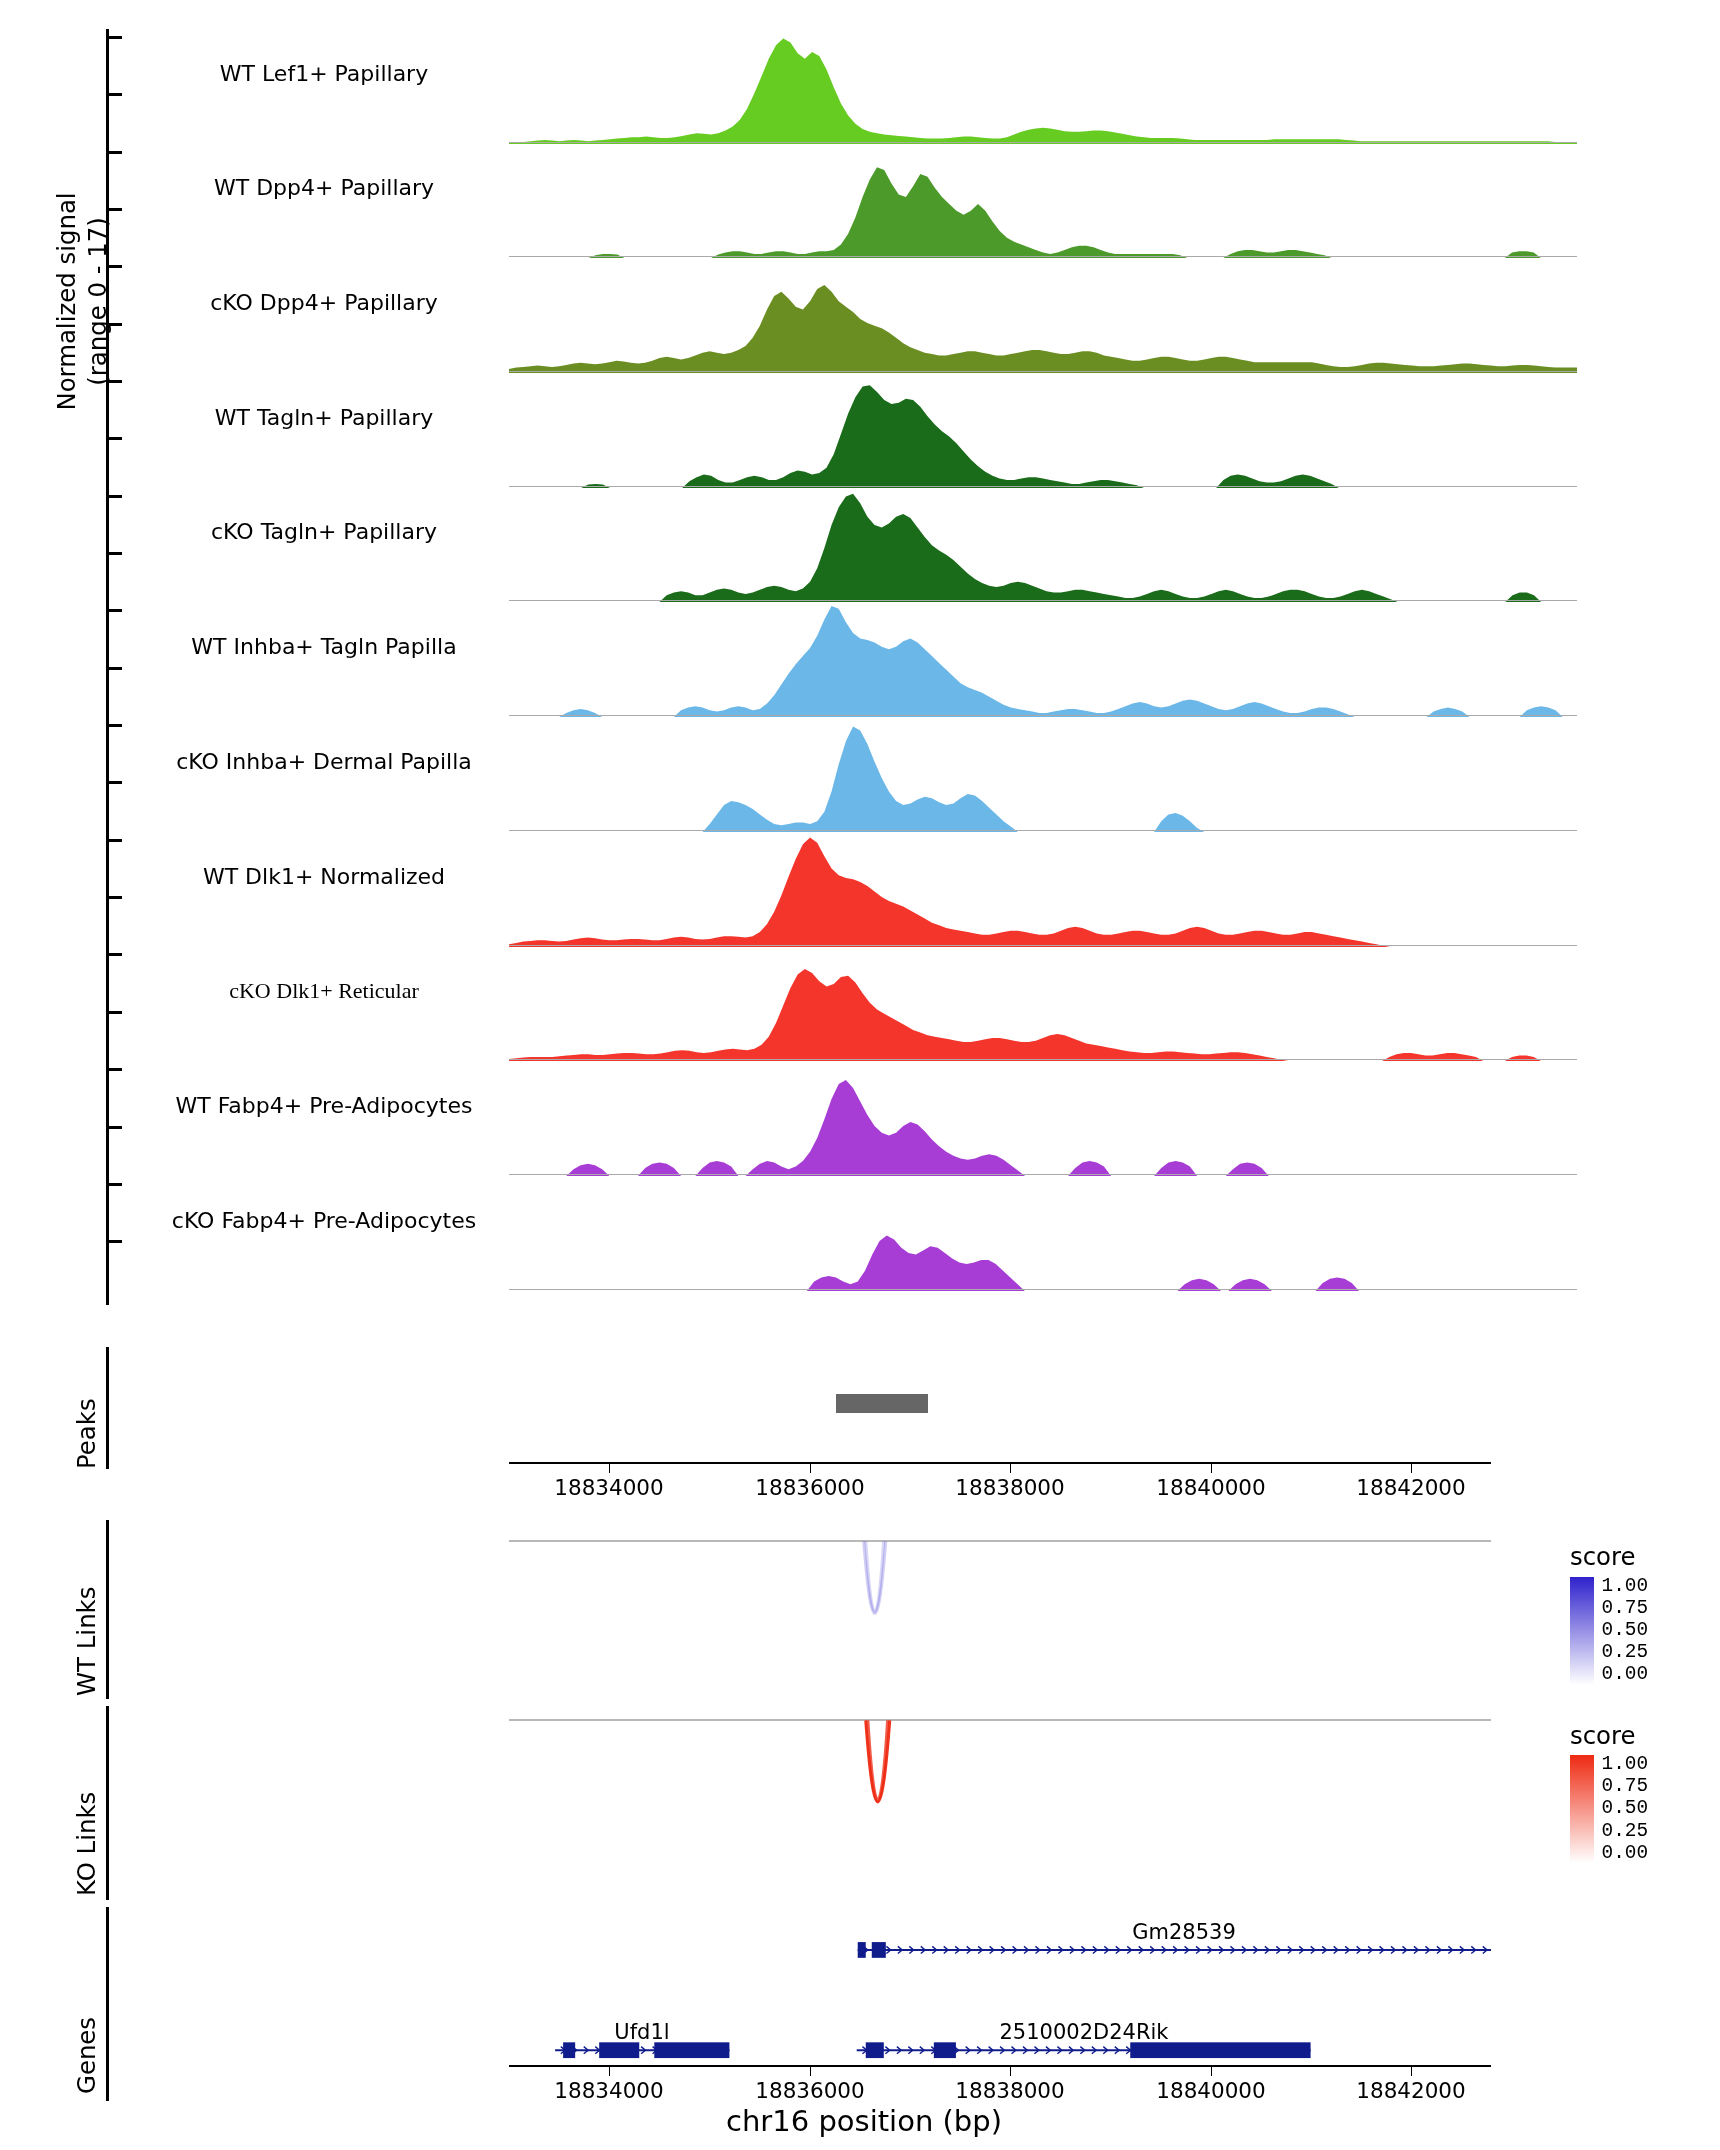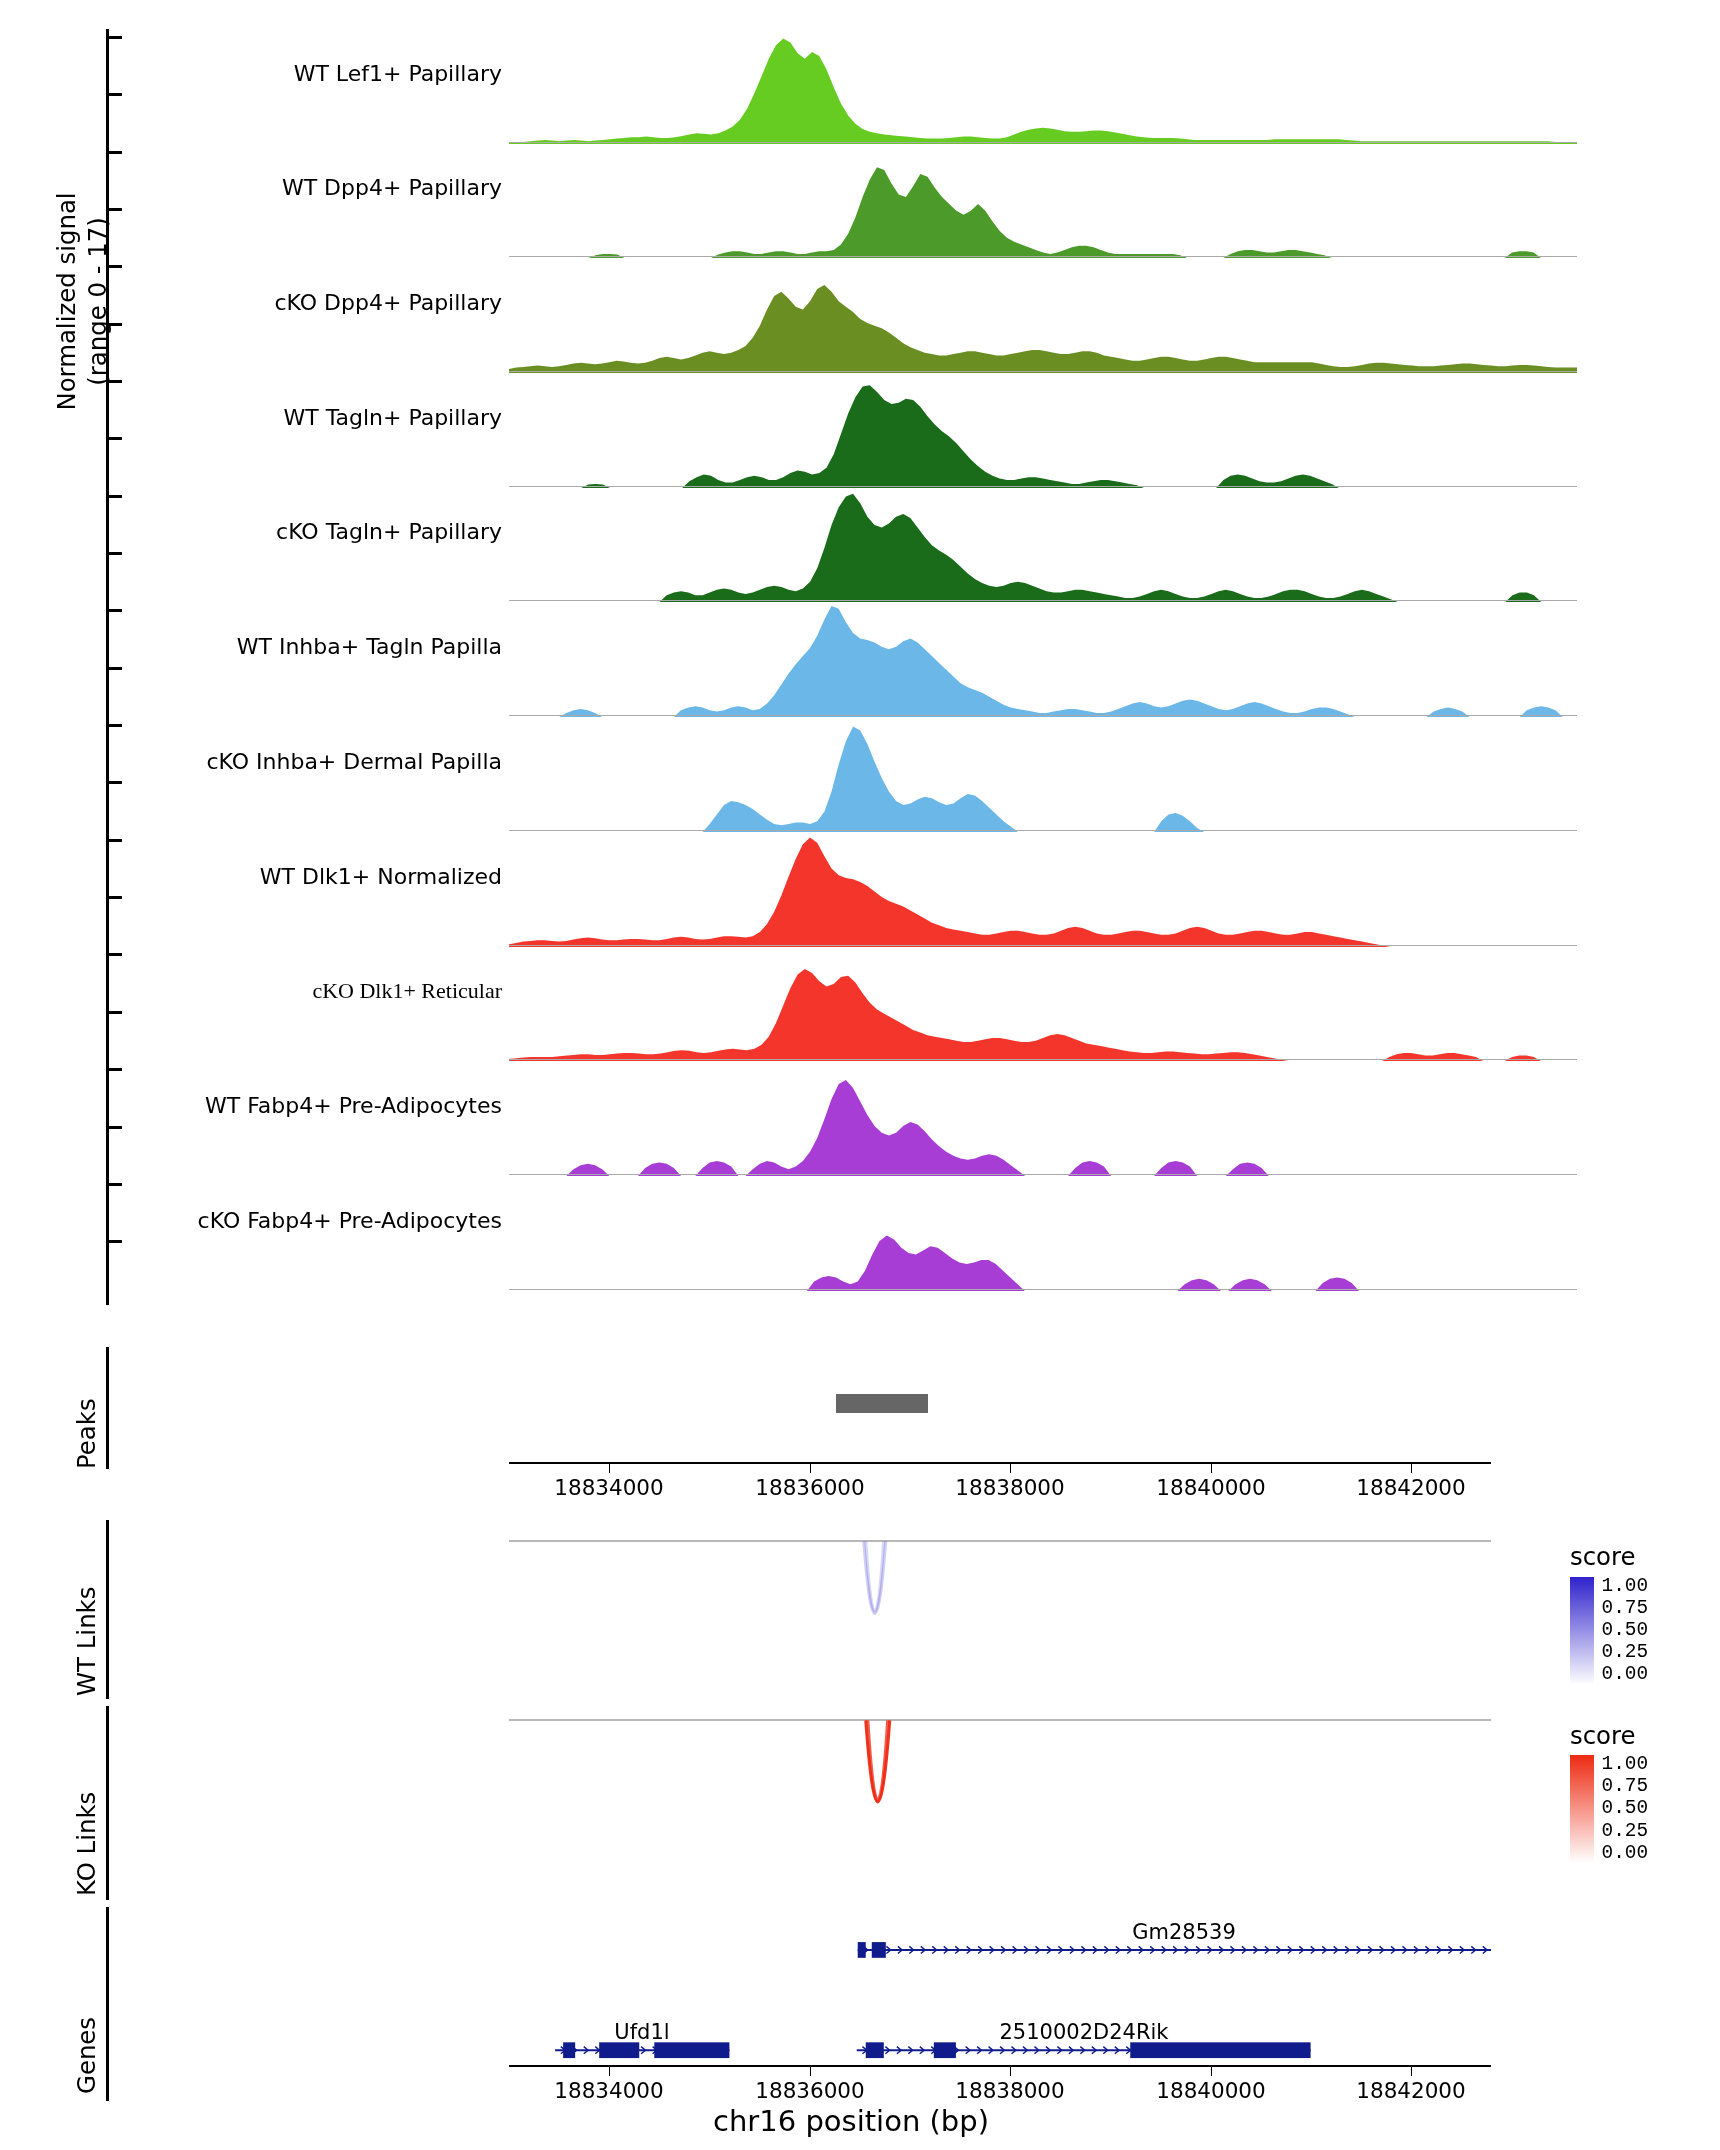--- a/index.html
+++ b/index.html
@@ -12,21 +12,21 @@
     position:absolute; left:52px; top:502px; width:401px;
     transform:rotate(-90deg); transform-origin:left top;
     font-size:24.4px; text-align:center; line-height:1.25;
     color:#000; white-space:pre;
   }
   .axis-spine{position:absolute;background:#000;}
   .tickmark{position:absolute;background:#000;height:2.9px;width:16px;left:106px;}
 
   .track{position:absolute;left:122px;width:1477px;height:115px;}
   .track-label{
-    position:absolute;left:0;top:32px;width:380px;text-align:right;
+    position:absolute;left:12px;top:32px;width:380px;text-align:center;
     font-size:22px;color:#000;white-space:nowrap;
   }
   .track-canvas{position:absolute;left:387px;top:0;width:1068px;height:115px;}
   .baseline{position:absolute;left:387px;top:113px;width:1068px;height:1.4px;background:#aaaaaa;}
   .track-canvas svg{display:block;width:100%;height:100%;}
 
   
   #peaks-block{position:absolute;left:0;top:1333px;width:1721px;height:129px;}
   .side-label{
     position:absolute;font-size:24.4px;color:#000;
@@ -50,21 +50,21 @@
   .legend-title{font-size:24.4px;color:#000;margin-bottom:5.7px;}
   .legend-row{display:flex;align-items:flex-start;}
   .legend-bar{width:24.4px;height:108px;border:0;}
   .legend-ticks{margin-left:7.2px;display:flex;flex-direction:column;justify-content:space-between;height:108px;font-size:19.4px;}
   .legend-ticks span{line-height:1;font-family:Liberation Mono, monospace;}
 
   
   #genes-block{position:absolute;left:0;width:1721px;}
   .gene-canvas{position:absolute;left:509px;width:982px;}
   .gene-canvas svg{display:block;width:100%;height:100%;}
-  .xaxis-title{position:absolute;width:1702px;text-align:center;font-size:29px;color:#000;}
+  .xaxis-title{position:absolute;width:1702px;text-align:center;font-size:29px;color:#000;margin-left:13px;}
 </style>
 </head>
 <body>
 
 <div class="root">
 
   <div id="coverage-block">
     <div class="yaxis-label">Normalized signal
 (range 0 - 17)</div>
     <div class="axis-spine" style="left:106px;top:29px;width:2.9px;height:1276px;"></div>

